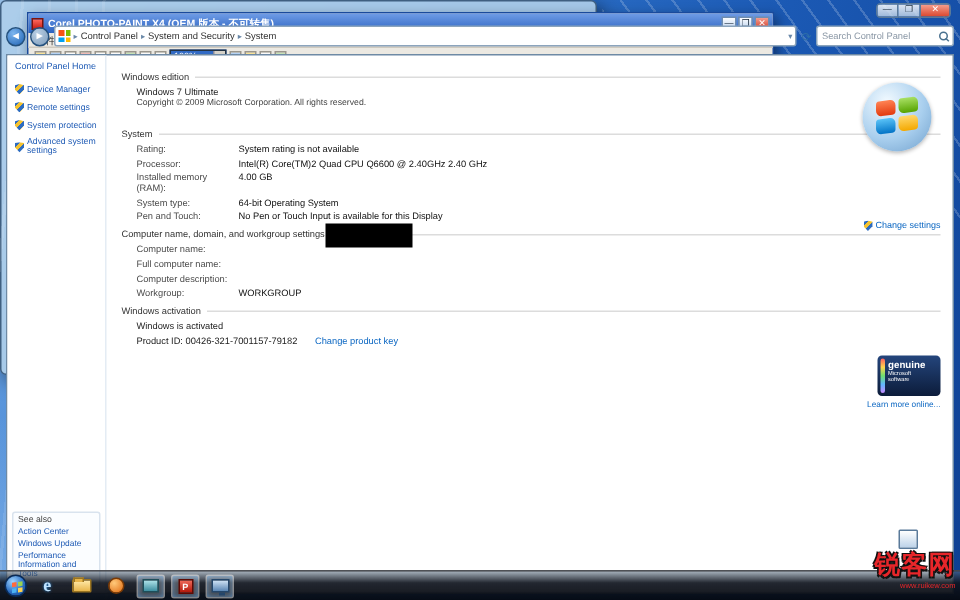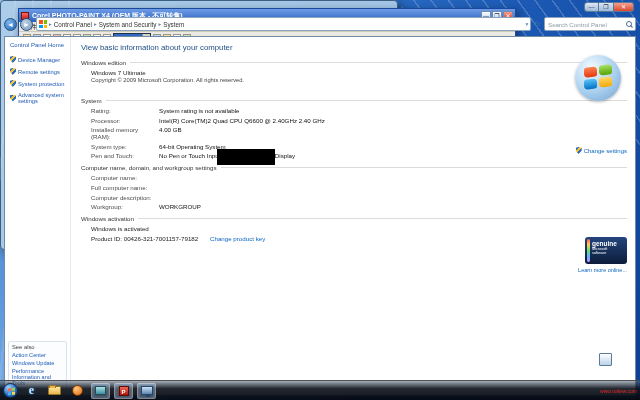--- a/index.html
+++ b/index.html
@@ -398,21 +398,20 @@
             <span>Advanced system settings</span>
           </div>
         <div class="seealso">
           <div class="sa-t">See also</div>
           <div class="sa-l">Action Center</div>
           <div class="sa-l">Windows Update</div>
           <div class="sa-l">Performance Information and Tools</div>
         </div>
       </div>
       <div class="main">
-        <div class="pagetitle">View basic information about your computer</div>
 
         <div class="sect">
             <span>Windows edition</span>
             <span class="rule"></span>
           </div>
         <div style="padding-left:10px">Windows 7 Ultimate</div>
         <div style="padding-left:10px;color:#444;font-size:5.8px;margin-top:1px">Copyright © 2009 Microsoft Corporation. All rights reserved.</div>
 
         <div class="winlogo">
           <div class="flaggrid">
@@ -523,15 +522,16 @@
         <span class="coreltask">P</span>
       </span>
     <span class="tbic pressed">
         <span class="systask"></span>
       </span>
   </div>
 
   <span class="deskicon"></span>
 
   <div id="wm">
+    <div class="brand">锐客网</div>
     <div class="url">www.ruikew.com</div>
   </div>
 </div>
 
 </body></html>

